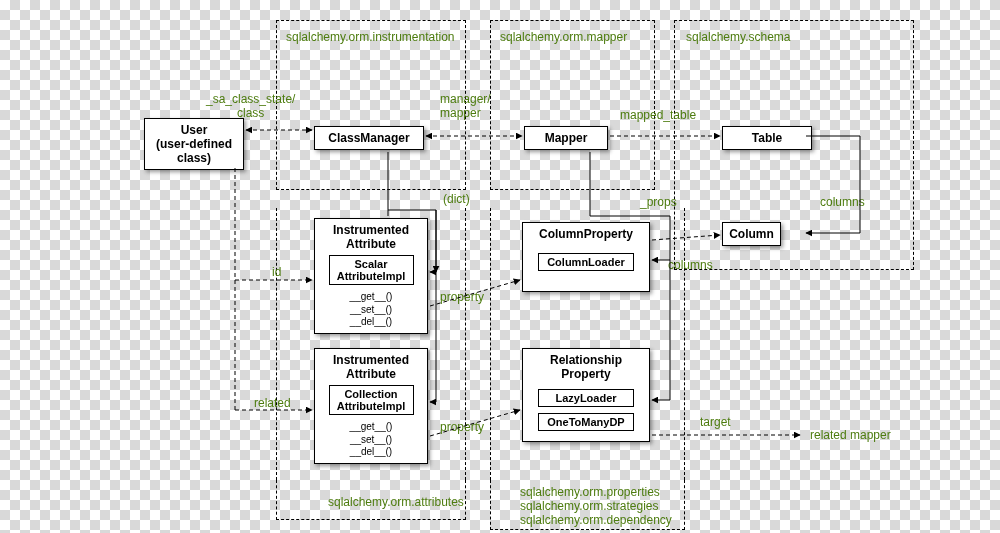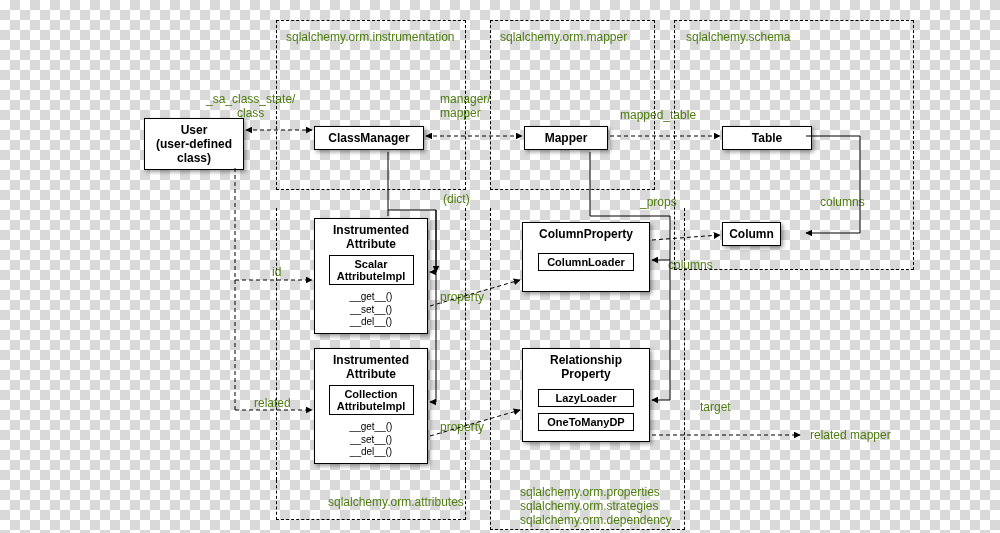--- a/index.html
+++ b/index.html
@@ -164,21 +164,21 @@
 mapper</div>
   <div class="label" style="left:620px; top:108px;">mapped_table</div>
   <div class="label" style="left:820px; top:195px;">columns</div>
   <div class="label" style="left:443px; top:192px;">(dict)</div>
   <div class="label" style="left:640px; top:195px;">_props</div>
   <div class="label" style="left:272px; top:265px;">id</div>
   <div class="label" style="left:254px; top:396px;">related</div>
   <div class="label" style="left:440px; top:290px;">property</div>
   <div class="label" style="left:440px; top:420px;">property</div>
   <div class="label" style="left:668px; top:258px;">columns</div>
-  <div class="label" style="left:700px; top:400px;">target</div>
+  <div class="label" style="left:700px; top:415px;">target</div>
   <div class="label" style="left:810px; top:428px;">related mapper</div>
 
   <svg class="arrows">
     <defs>
       <marker id="arr" viewBox="0 0 10 10" refX="9" refY="5" markerWidth="7" markerHeight="7" orient="auto-start-reverse">
         <path d="M 0 0 L 10 5 L 0 10 z" fill="#000"></path>
       </marker>
       <marker id="arr2" viewBox="0 0 10 10" refX="9" refY="5" markerWidth="7" markerHeight="7" orient="auto">
         <path d="M 0 0 L 10 5 L 0 10 z" fill="#000"></path>
       </marker>

